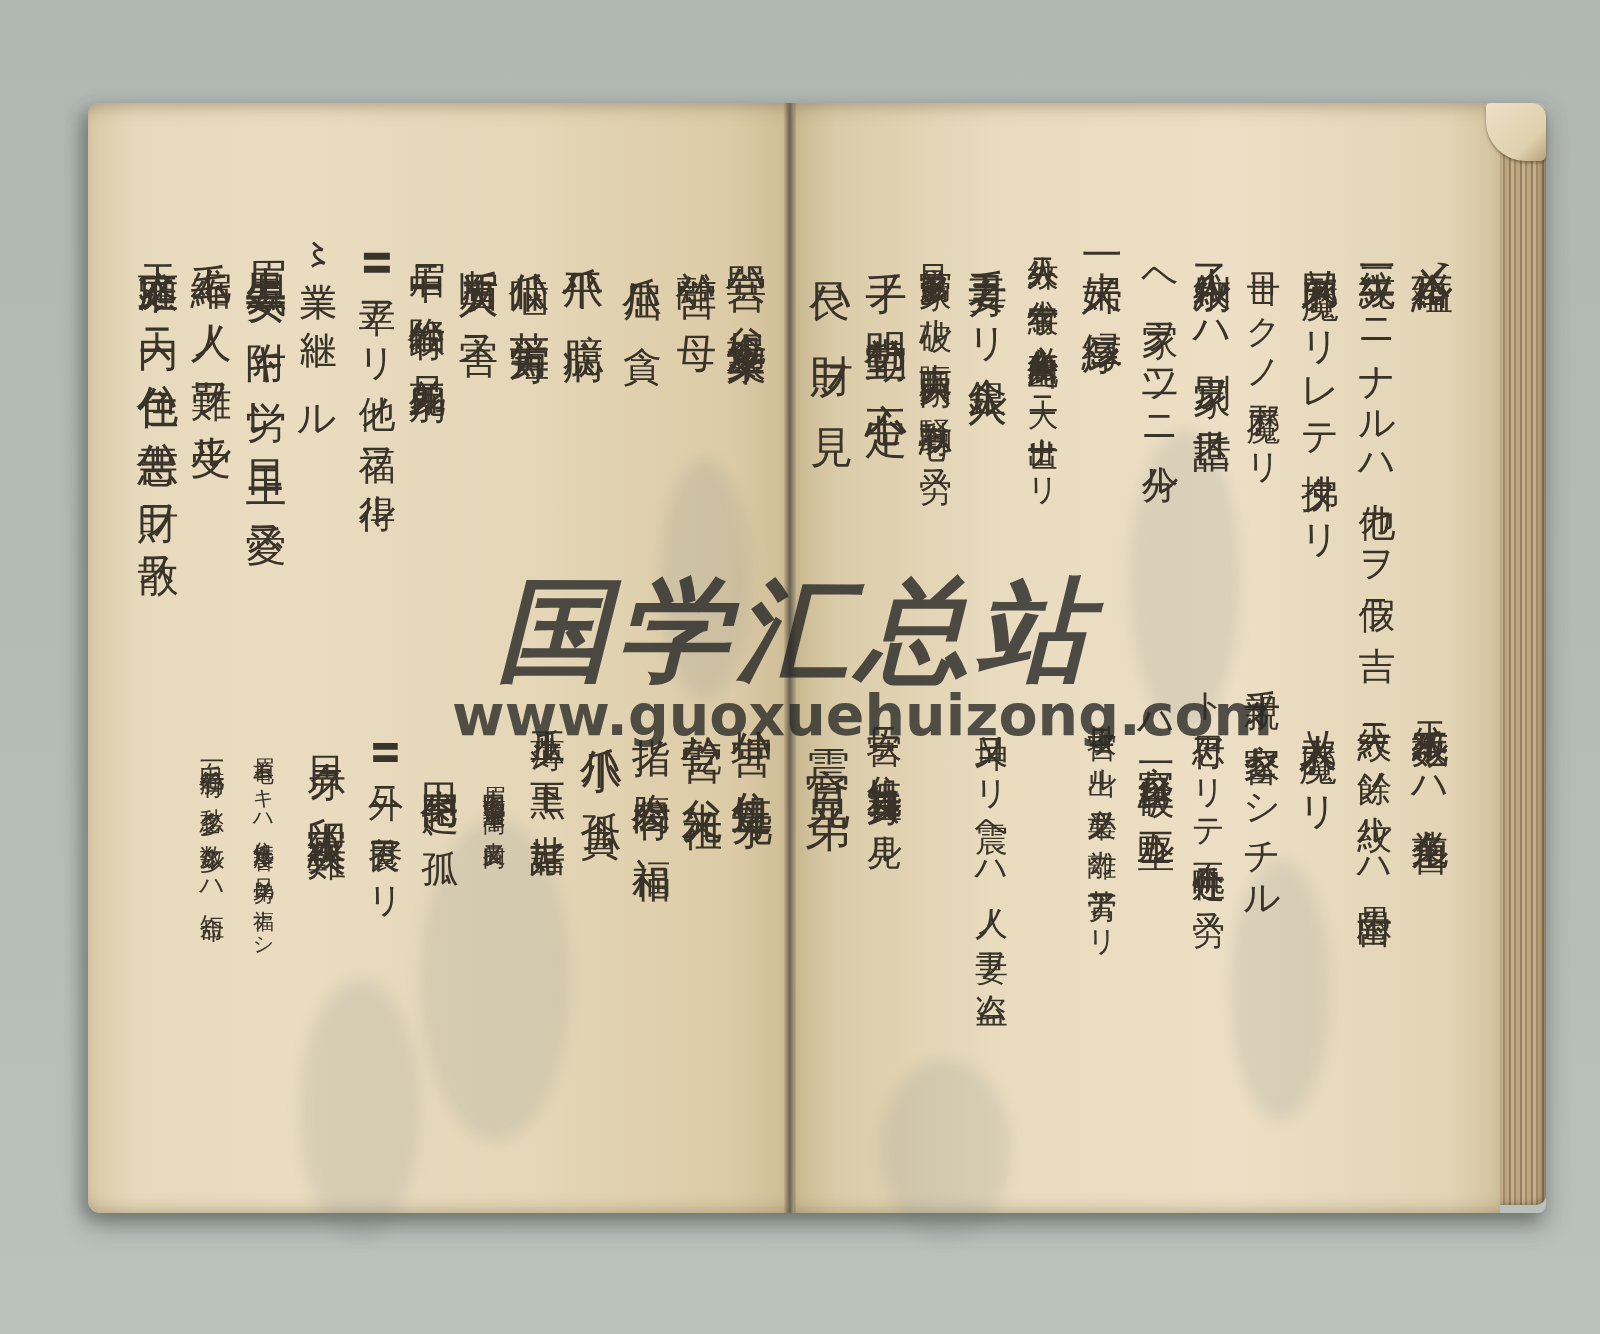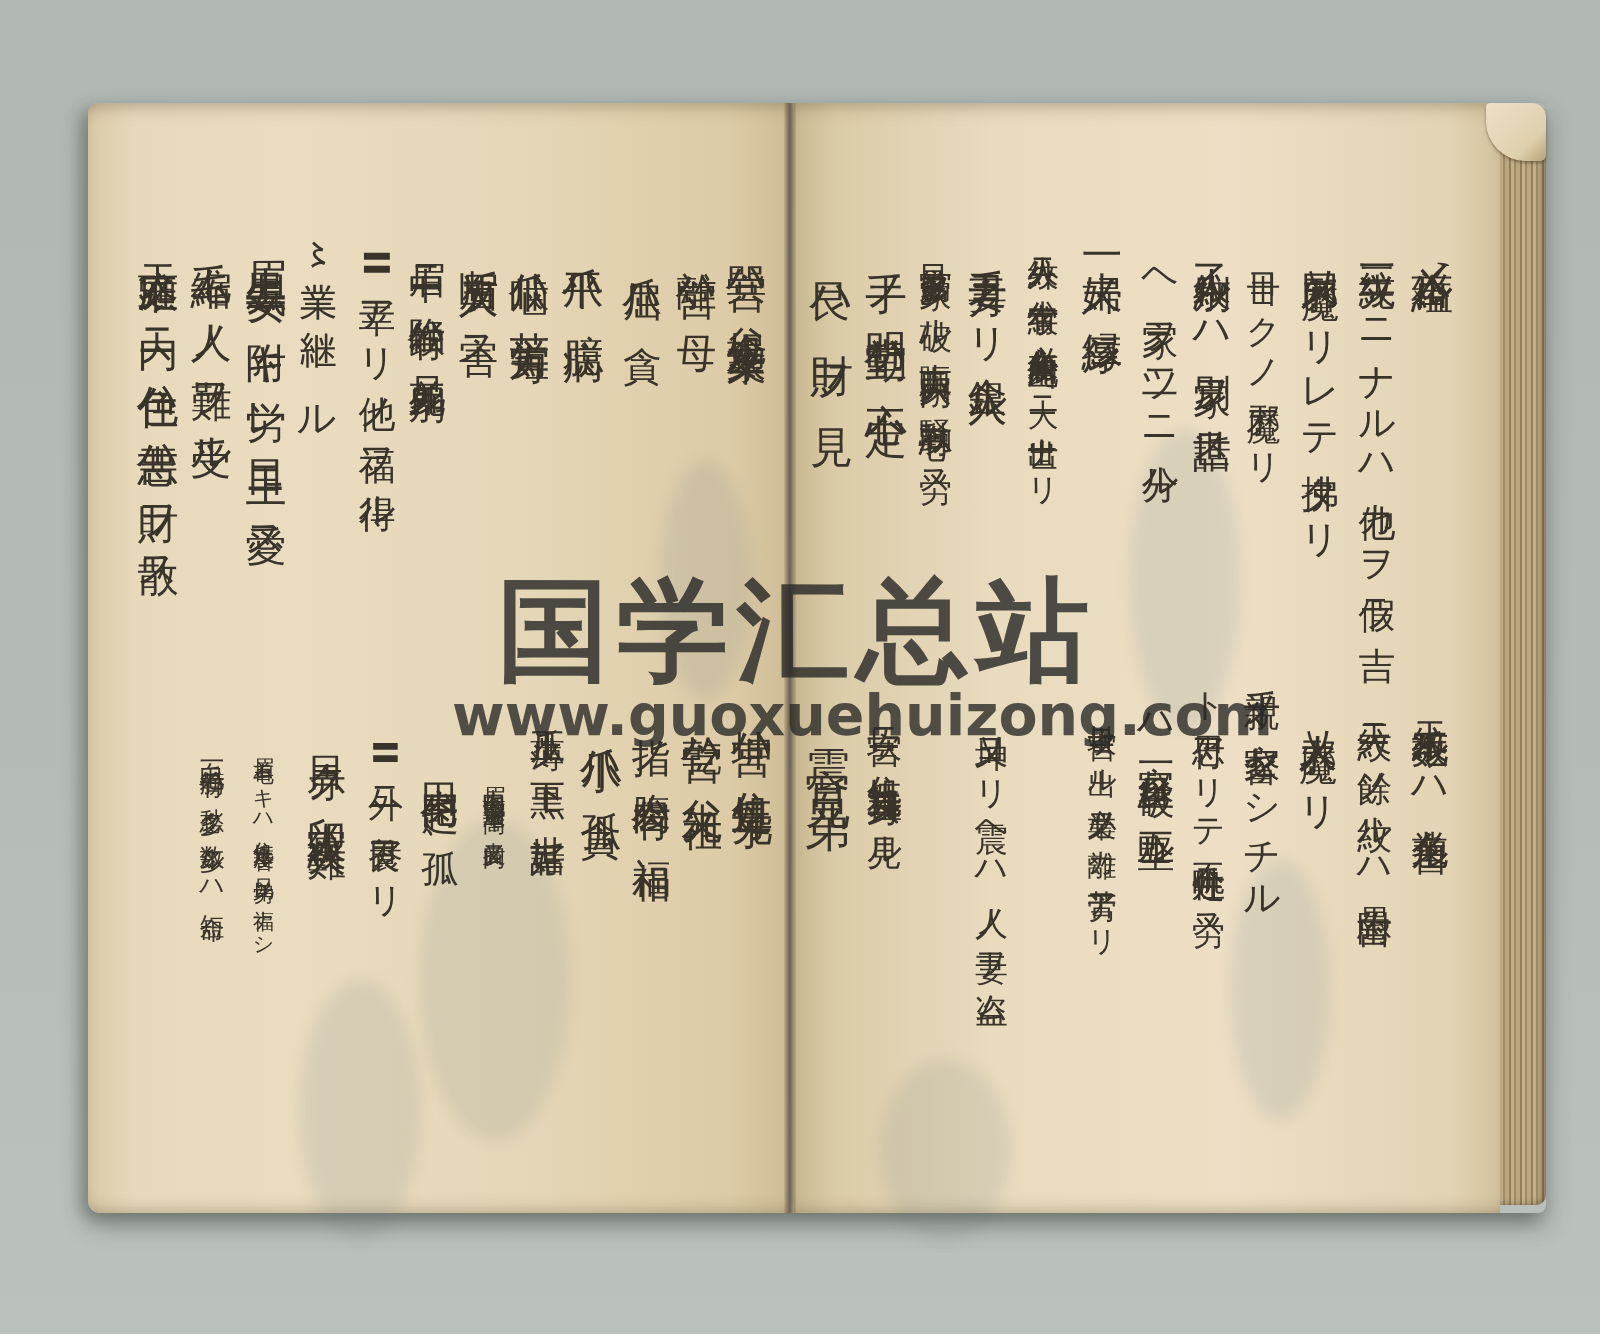--- a/index.html
+++ b/index.html
@@ -42,21 +42,21 @@
   .text-layer{position:absolute;inset:0;}
   .col{
     position:absolute;writing-mode:vertical-rl;text-orientation:upright;
     transform:translateX(-50%);line-height:1;color:#3a332a;white-space:nowrap;
     font-family:"DejaVu Serif","Liberation Serif",serif;
   }
   .ghost{position:absolute;border-radius:50%;filter:blur(7px);background:rgba(104,116,124,.13);}
   .watermark-title{
     position:absolute;left:497px;top:556px;font-size:112px;font-weight:800;
     letter-spacing:8px;color:rgba(42,42,40,.82);
-    font-family:"DejaVu Sans","Liberation Sans",sans-serif;white-space:nowrap;z-index:30;
+    font-family:"DejaVu Sans","Liberation Sans",sans-serif;white-space:nowrap;z-index:30;font-style:italic;
   }
   .watermark-url{
     position:absolute;left:452px;top:682px;font-size:57px;font-weight:700;
     letter-spacing:0px;color:rgba(42,42,40,.80);
     font-family:"DejaVu Sans","Liberation Sans",sans-serif;white-space:nowrap;z-index:30;
   }
 </style>
 </head>
 <body>
 

